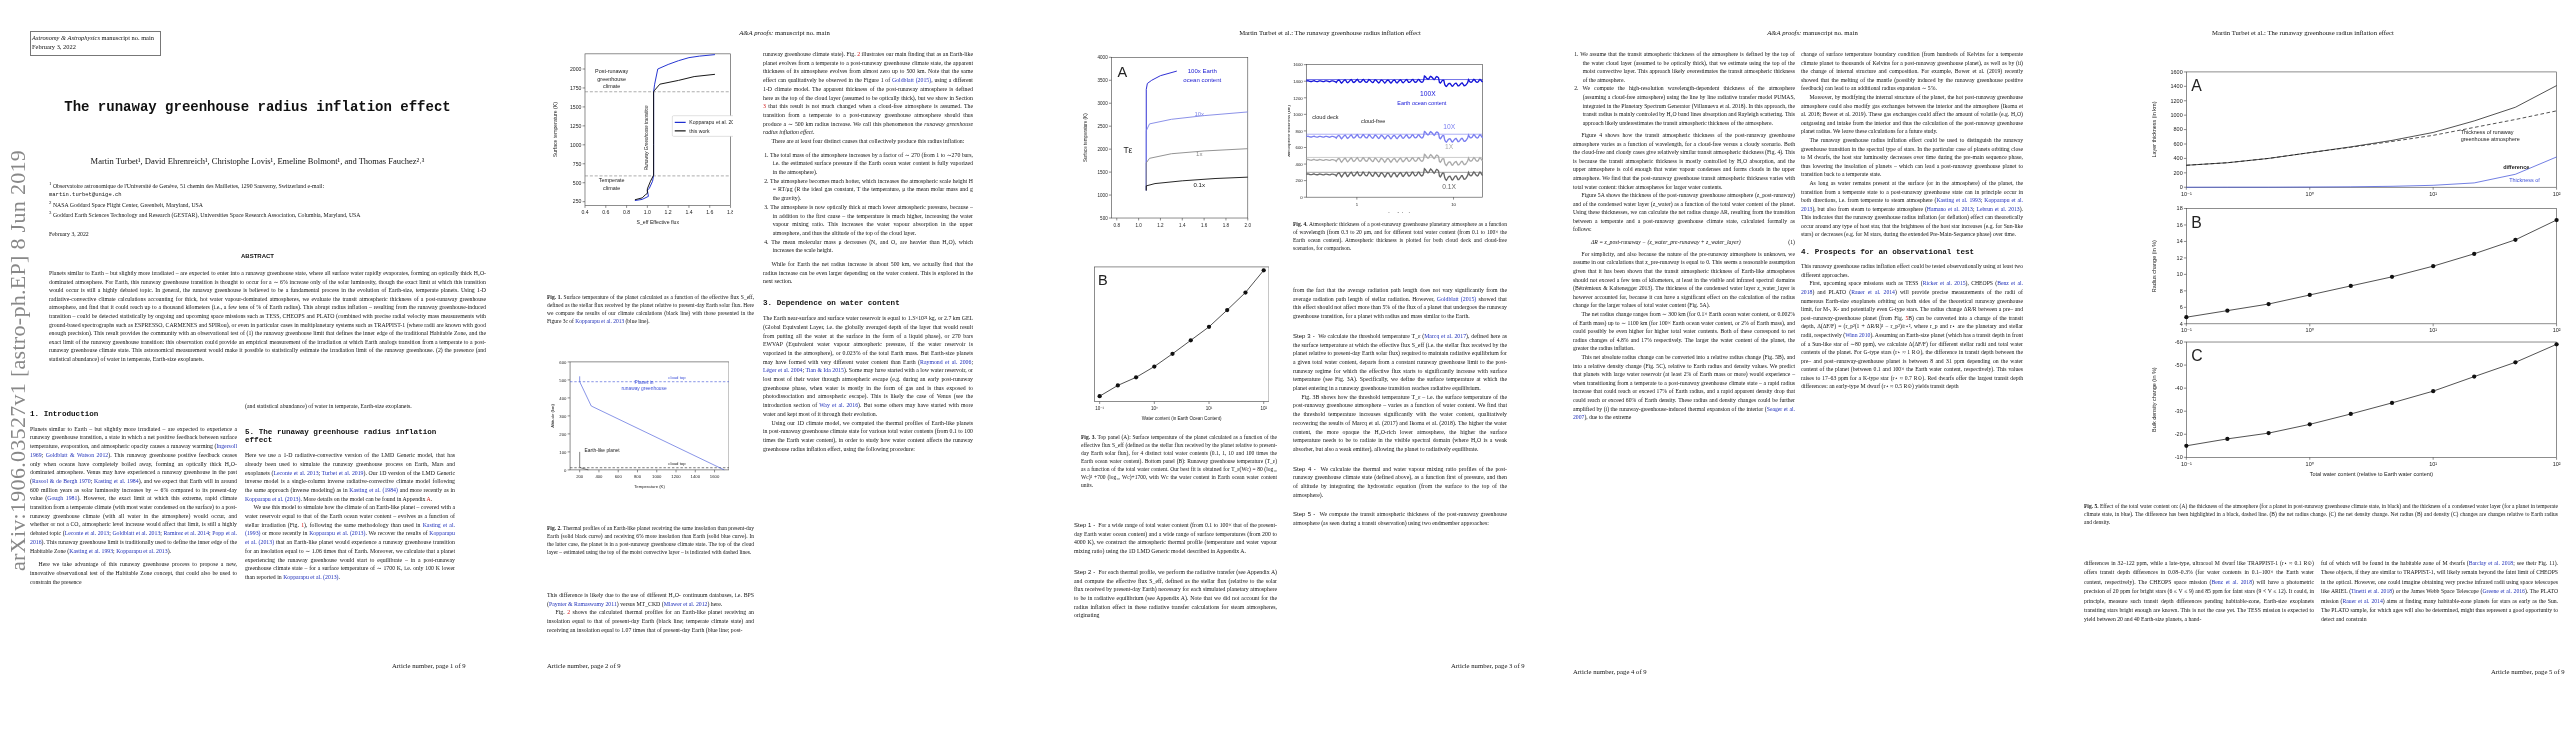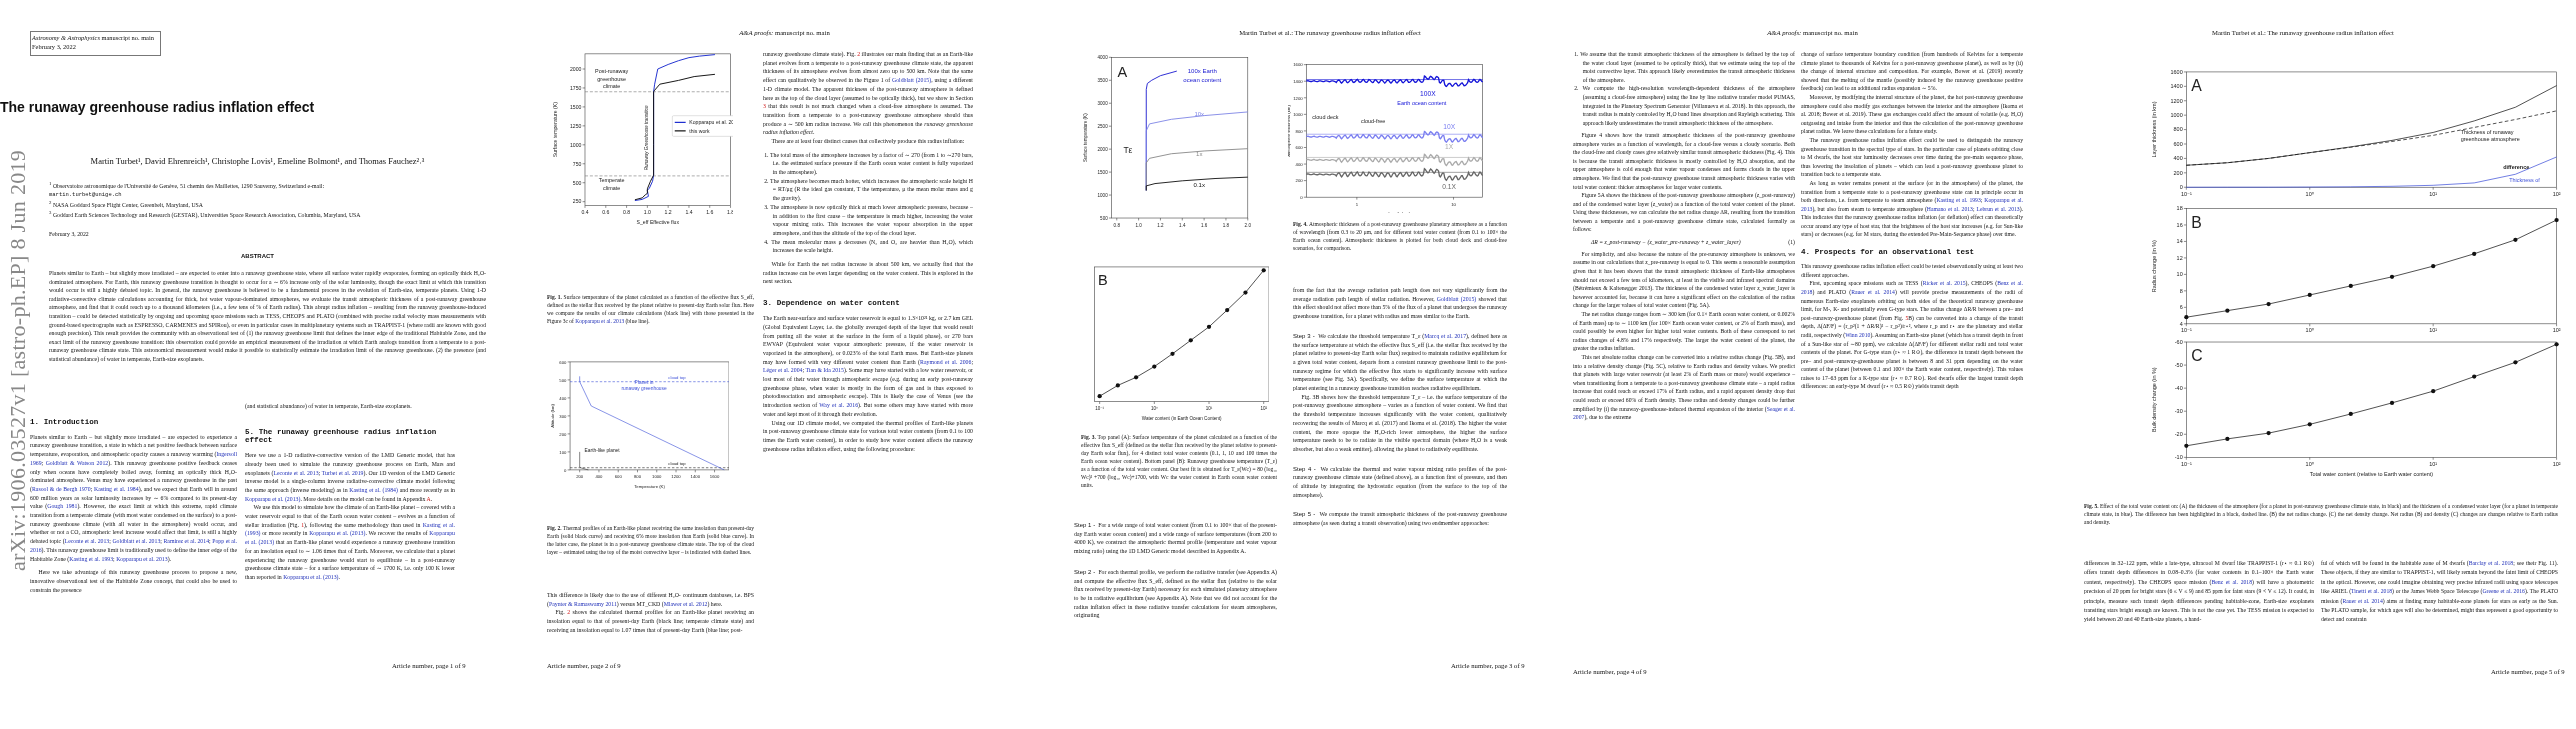--- a/index.html
+++ b/index.html
@@ -13,21 +13,21 @@
 .col p{text-indent:8.5px;margin:0}
 .col p.noind{text-indent:0}
 .cite{color:#1f2fb8}
 .ref{color:#d01010}
 h2.sec{font-family:Liberation Mono, monospace;font-weight:bold;font-size:7.6px;margin:8.5px 0 6px 0;text-align:left}
 .cap{font-size:5.5px;line-height:8px;text-align:justify}
 .cap b{font-weight:bold}
 .step{font-family:"Liberation Sans",sans-serif;font-size:6px}
 .listnum{display:block;padding-left:9.7px;text-indent:-8.5px}
 .hdrbox2{position:absolute;left:30px;top:31px;width:120px;height:25px;border:0.6px solid #777;}
-.title{position:absolute;left:0;width:100%;text-align:left;font-family:Liberation Sans, sans-serif;font-weight:bold}
+.title{position:absolute;left:0;width:100%;text-align:center;font-family:Liberation Mono, monospace;font-weight:bold}
 .authors{position:absolute;left:0;width:100%;text-align:center;font-size:8.5px}
 .affil{position:absolute;left:49px;width:437px;font-size:5.8px;line-height:8px}
 .affil .mono{font-family:"Liberation Mono",monospace;font-size:5.5px}
 .abstract-h{position:absolute;left:0;width:100%;text-align:center;font-family:"Liberation Sans",sans-serif;font-weight:bold;font-size:6px}
 .abstract{position:absolute;left:49px;width:437px;font-size:5.8px;line-height:8.6px;text-align:justify}
 .arxiv{position:absolute;left:4.9px;top:571px;transform-origin:0 0;transform:rotate(-90deg);font-family:"Liberation Serif",serif;font-size:22px;color:#888;white-space:nowrap;letter-spacing:0.3px}
 svg text{font-family:"Liberation Sans","DejaVu Sans",sans-serif}
 </style>
 </head>
 <body>
@@ -45,21 +45,21 @@
     <div><sup>2</sup> <span>NASA Goddard Space Flight Center, Greenbelt, Maryland, USA</span></div>
     <div><sup>3</sup> <span>Goddard Earth Sciences Technology and Research (GESTAR), Universities Space Research Association, Columbia, Maryland, USA</span></div>
   </div>
   <div style="position:absolute;left:49px;top:231px;font-size:5.8px">February 3, 2022</div>
   <div class="abstract-h" style="top:253px">ABSTRACT</div>
   <div class="abstract" style="top:269px">Planets similar to Earth – but slightly more irradiated – are expected to enter into a runaway greenhouse state, where all surface water rapidly evaporates, forming an optically thick H₂O-dominated atmosphere. For Earth, this runaway greenhouse transition is thought to occur for a ∼ 6% increase only of the solar luminosity, though the exact limit at which this transition would occur is still a highly debated topic. In general, the runaway greenhouse is believed to be a fundamental process in the evolution of Earth-size, temperate planets. Using 1-D radiative-convective climate calculations accounting for thick, hot water vapour-dominated atmospheres, we evaluate the transit atmospheric thickness of a post-runaway greenhouse atmosphere, and find that it could reach up to a thousand kilometers (i.e., a few tens of % of Earth radius). This abrupt radius inflation – resulting from the runaway greenhouse-induced transition – could be detected statistically by ongoing and upcoming space missions such as TESS, CHEOPS and PLATO (combined with precise radial velocity mass measurements with ground-based spectrographs such as ESPRESSO, CARMENES and SPIRou), or even in particular cases in multiplanetary systems such as TRAPPIST-1 (where radii are known with good enough precision). This result provides the community with an observational test of (1) the runaway greenhouse limit that defines the inner edge of the traditional Habitable Zone, and the exact limit of the runaway greenhouse transition: this observation could provide an empirical measurement of the irradiation at which Earth analogs transition from a temperate to a post-runaway greenhouse climate state. This astronomical measurement would make it possible to statistically estimate the irradiation limit of the runaway greenhouse. (2) the presence (and statistical abundance) of water in temperate, Earth-size exoplanets.</div>
 
   <div class="arxiv">arXiv:1906.03527v1  [astro-ph.EP]  8 Jun 2019</div>
 
   <div class="col" style="left:30px;top:402px;width:207px">
-    <h2 class="sec" style="margin-top:16px">1. Introduction</h2>
+    <h2 class="sec" style="margin-top:8px">1. Introduction</h2>
     <p class="noind"><span>Planets similar to Earth – but slightly more irradiated – are expected to experience a runaway greenhouse transition, a state in which a net positive feedback between surface temperature, evaporation, and atmospheric opacity causes a runaway warming (</span><a class="cite">Ingersoll 1969</a>; <a class="cite">Goldblatt &amp; Watson 2012</a><span>). This runaway greenhouse positive feedback ceases only when oceans have completely boiled away, forming an optically thick H₂O-dominated atmosphere. Venus may have experienced a runaway greenhouse in the past (</span><a class="cite">Rasool &amp; de Bergh 1970</a>; <a class="cite">Kasting et al. 1984</a><span>), and we expect that Earth will in around 600 million years as solar luminosity increases by ∼ 6% compared to its present-day value (</span><a class="cite">Gough 1981</a><span>). However, the exact limit at which this extreme, rapid climate transition from a temperate climate (with most water condensed on the surface) to a post-runaway greenhouse climate (with all water in the atmosphere) would occur, and whether or not a CO₂ atmospheric level increase would affect that limit, is still a highly debated topic (</span><a class="cite">Leconte et al. 2013</a>; <a class="cite">Goldblatt et al. 2013</a>; <a class="cite">Ramirez et al. 2014</a>; <a class="cite">Popp et al. 2016</a><span>). This runaway greenhouse limit is traditionally used to define the inner edge of the Habitable Zone (</span><a class="cite">Kasting et al. 1993</a>; <a class="cite">Kopparapu et al. 2013</a><span>).</span></p>
     <p style="margin-top:4.9px">Here we take advantage of this runaway greenhouse process to propose a new, innovative observational test of the Habitable Zone concept, that could also be used to constrain the presence</p>
   </div>
   <div class="col" style="left:245px;top:402px;width:210px">
     <p class="noind">(and statistical abundance) of water in temperate, Earth-size exoplanets.</p>
     <h2 class="sec" style="margin-top:17px">5. The runaway greenhouse radius inflation effect</h2>
     <p class="noind"><span>Here we use a 1-D radiative-convective version of the LMD Generic model, that has already been used to simulate the runaway greenhouse process on Earth, Mars and exoplanets (</span><a class="cite">Leconte et al. 2013</a>; <a class="cite">Turbet et al. 2019</a><span>). Our 1D version of the LMD Generic inverse model is a single-column inverse radiative-convective climate model following the same approach (inverse modeling) as in </span><a class="cite">Kasting et al. (1984)</a><span> and more recently as in </span><a class="cite">Kopparapu et al. (2013)</a><span>. More details on the model can be found in Appendix </span><a class="ref">A</a>.</p>
     <p><span>We use this model to simulate how the climate of an Earth-like planet – covered with a water reservoir equal to that of the Earth ocean water content – evolves as a function of stellar irradiation (Fig. </span><a class="ref">1</a><span>), following the same methodology than used in </span><a class="cite">Kasting et al. (1993)</a><span> or more recently in </span><a class="cite">Kopparapu et al. (2013)</a><span>. We recover the results of </span><a class="cite">Kopparapu et al. (2013)</a><span> that an Earth-like planet would experience a runaway greenhouse transition for an insolation equal to ∼ 1.06 times that of Earth. Moreover, we calculate that a planet experiencing the runaway greenhouse would start to equilibrate – in a post-runaway greenhouse climate state – for a surface temperature of ∼ 1700 K, i.e. only 100 K lower than reported in </span><a class="cite">Kopparapu et al. (2013)</a><span>.</span></p>
   </div>
   <div class="footer" style="left:392px">Article number, page 1 of 9</div>

